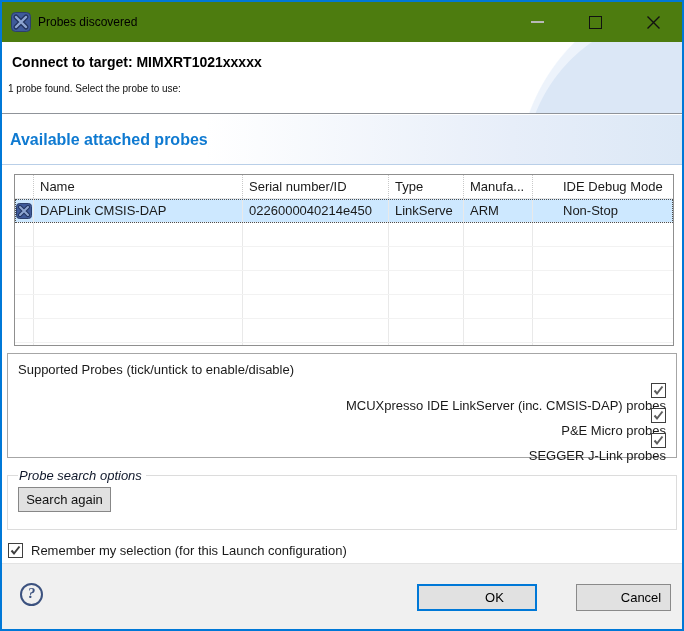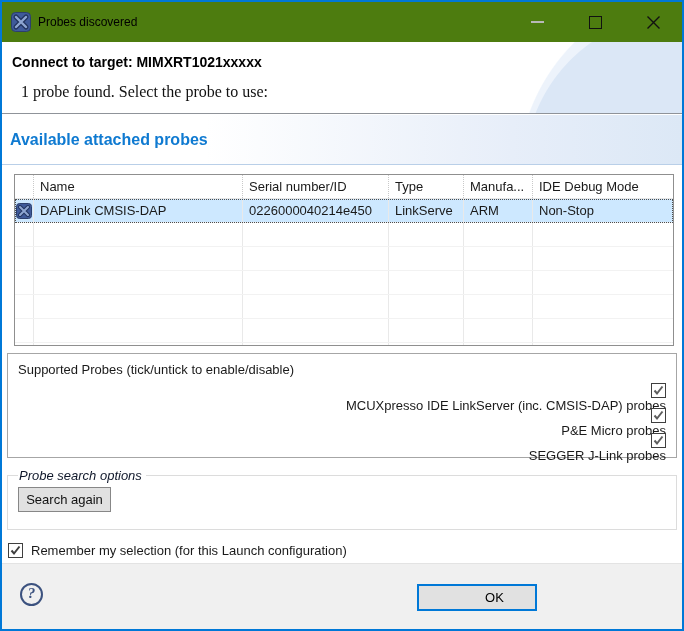--- a/index.html
+++ b/index.html
@@ -24,21 +24,21 @@
   
   .banner{
     position:absolute; top:40px; left:0; right:0; height:72px;
     border-bottom:1px solid #8f9399;
     background-color:#fff;
     background-image:
       radial-gradient(circle 158px at 100% 182%, #dbe7f6 99.4%, rgba(219,231,246,0) 100%),
       radial-gradient(circle 192px at 104% 192%, #edf3fb 99.4%, rgba(237,243,251,0) 100%);
   }
   .banner-title{ position:absolute; left:10px; top:12px; font-size:14px; font-weight:bold; color:#000; white-space:nowrap;text-align:right; }
-  .banner-msg{ position:absolute; left:19px; top:41px; font-size:16px; color:#111; white-space:nowrap;font-family:Liberation Serif, serif; }
+  .banner-msg{ position:absolute; left:6px; top:41px; font-size:10px; color:#111; white-space:nowrap; }
 
   
   .section-heading{
     position:absolute; top:113px; left:0; right:0; height:50px;
     display:flex; align-items:center; padding-left:8px;
     font-size:16px; font-weight:bold; color:#0f7ad1;
     background:linear-gradient(to right,#ffffff 30%, #e7eef9 75%, #dce8f6 100%);
     border-bottom:1px solid #b9cfe8;
   }
 
@@ -52,21 +52,21 @@
     padding:4px 0 0 6px; font-size:13px; color:#1a1a1a; white-space:nowrap; overflow:hidden;
     border-right:1px dotted #c9c9c9; flex:none; text-align:left; background:none;
   }
   .tr{ display:flex; height:24px; border-bottom:1px solid #f2f2f2; }
   .cell{ padding:4px 0 0 6px; font-size:13px; white-space:nowrap; overflow:hidden; border-right:1px solid #e9e9e9; flex:none; }
   .col-icon{ width:19px; padding:0; display:flex; align-items:center; justify-content:center; }
   .col-name{ width:209px; }
   .col-serial{ width:146px; }
   .col-type{ width:75px; }
   .col-manu{ width:69px; }
-  .col-ide{ flex:1 1 auto; border-right:none; }
+  .col-ide{ flex:1 1 auto; border-right:none;margin-left:24px; }
   .tr.selected{ background:#cde8ff; outline:1px dotted #4d4d4d; outline-offset:-1px; }
 
   
   .supported-box{
     position:absolute; left:5px; right:5px; top:351px; height:105px;
     border:1px solid #a6a6a6; background:#fff; padding:6px 10px 0 10px;
   }
   .supported-label{ font-size:13px; margin:2px 0 6px 0; }
   .option-row{ display:flex; align-items:flex-end; height:25px; cursor:default;flex-direction:column; }
   .checkbox{
@@ -257,15 +257,16 @@
         </svg>
     </span>
     <span class="remember-label">Remember my selection (for this Launch configuration)</span>
   </div>
 
   <div class="footer">
     <button class="help-btn">
       <span>?</span>
     </button>
     <button class="btn btn-ok">OK</button>
+    <button class="btn btn-cancel">Cancel</button>
   </div>
 
 </div>
 
 </body></html>

